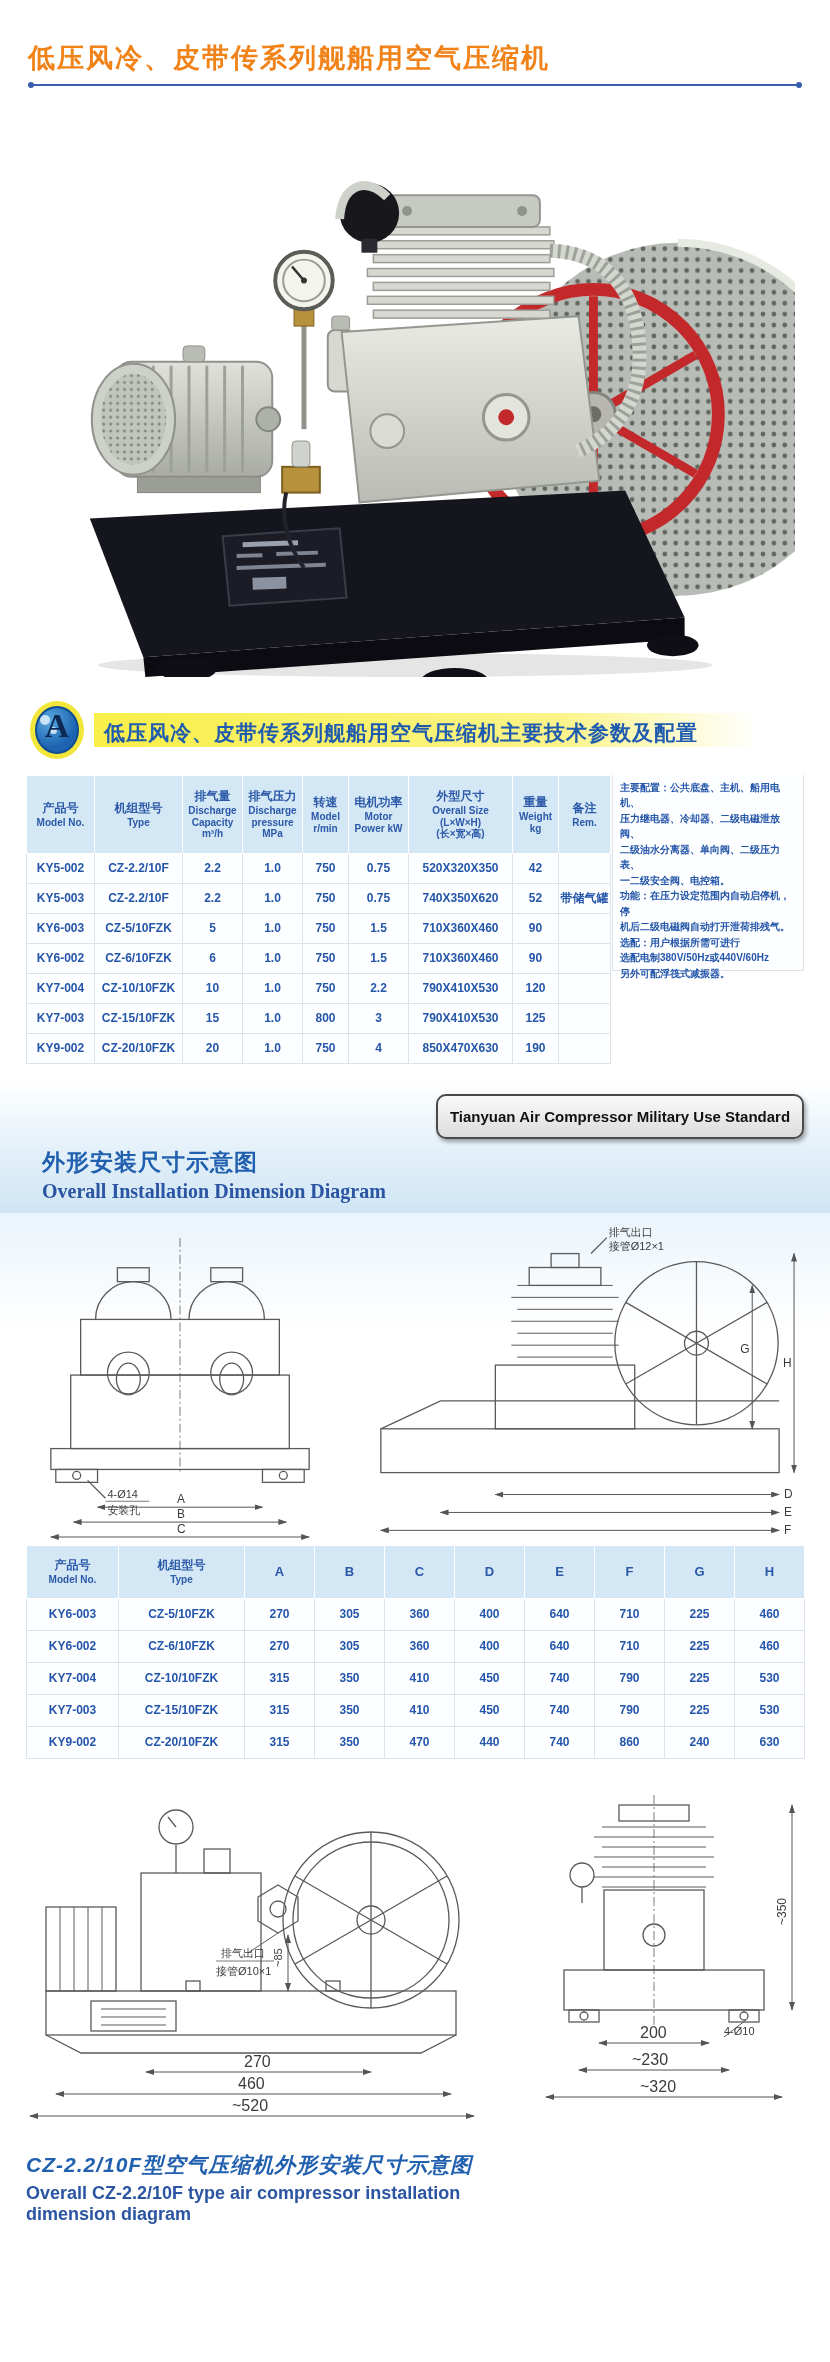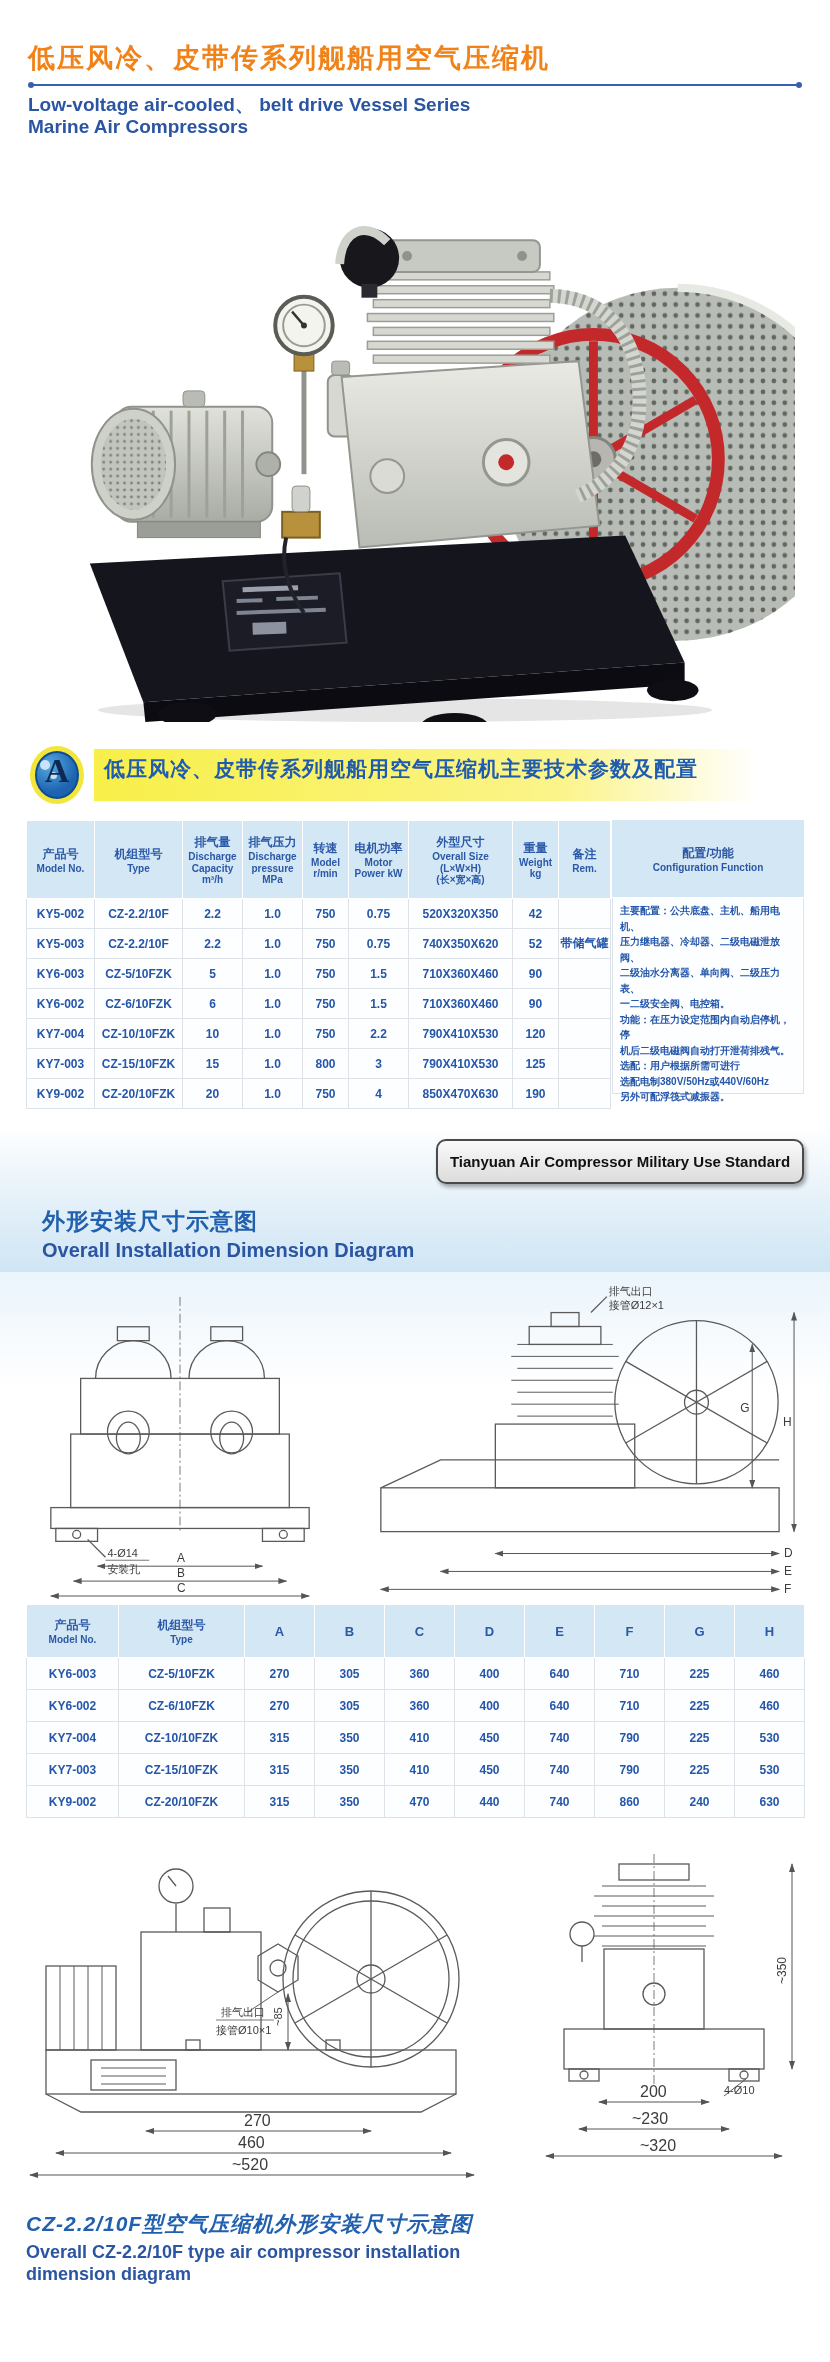--- a/index.html
+++ b/index.html
@@ -18,21 +18,21 @@
   .photo-wrap{display:flex;justify-content:center;padding:8px 0 4px 0;}
 
   
   .secA{position:relative;margin:18px 0 0 0;padding:0 28px;}
   .secA-row{display:flex;align-items:center;}
   .badge{position:relative;width:58px;height:62px;flex:0 0 58px;margin-right:8px;}
   .badge .ring{position:absolute;left:2px;top:2px;width:54px;height:58px;border-radius:50%;background:#f3e63a;}
   .badge .disc{position:absolute;left:7px;top:7px;width:44px;height:48px;border-radius:50%;background:radial-gradient(circle at 32% 28%,#58a8e0,#1c63b0 65%);border:2px solid #0f4d92;box-sizing:border-box;}
   .badge .letter{position:absolute;left:0;top:8px;width:58px;text-align:center;color:#0d2a55;font-size:34px;font-weight:bold;font-family:"Liberation Serif",serif;}
   .badge .bubble{position:absolute;width:10px;height:10px;border-radius:50%;background:#dff0fb;opacity:.85;}
-  .secA-zh{display:inline-block;background:linear-gradient(90deg,#f8ef49 0%,#fbf489 70%,rgba(251,244,137,0) 100%);color:#1f5bae;font-size:21px;font-weight:bold;padding:6px 60px 18px 10px;letter-spacing:1px;}
+  .secA-zh{display:inline-block;background:linear-gradient(90deg,#f8ef49 0%,#fbf489 70%,rgba(251,244,137,0) 100%);color:#1f5bae;font-size:21px;font-weight:bold;padding:6px 60px 0 10px;letter-spacing:1px;}
   .secA-en{color:#2b55a2;font-size:14px;font-weight:bold;line-height:1.25;margin:6px 0 0 66px;}
 
   
   .tbl-zone{padding:14px 26px 0 26px;}
   .spec-flex{display:flex;width:778px;}
   table{border-collapse:collapse;table-layout:fixed;}
   .spec-left{width:584px;}
   .spec-left th,.dims-table th{background:#d3e7f4;color:#2b58a8;border:1px solid #ffffff;vertical-align:middle;padding:3px 1px;}
   .spec-left td,.dims-table td{color:#2456aa;text-align:center;font-size:12px;font-weight:bold;border:1px solid #dde3e8;height:27px;background:#fdfeff;}
   .th-zh{font-size:12px;font-weight:bold;}
@@ -41,21 +41,21 @@
   .cfg-head{background:#d3e7f4;height:78px;box-sizing:border-box;display:flex;flex-direction:column;justify-content:center;text-align:center;border-bottom:1px solid #fff;}
   .cfg-body{border:1px solid #dde3e8;border-top:none;background:#fdfeff;height:196px;box-sizing:border-box;padding:5px 7px;color:#2456aa;font-size:10px;font-weight:bold;line-height:1.55;white-space:pre-line;}
   .dims-title{padding:26px 26px 10px 26px;font-size:21px;font-weight:bold;color:#2160ae;}
   .dims-table{width:778px;}
   .dims-table th{height:46px;font-size:13px;}
   .dims-table td{height:29px;}
 
   
   .band{margin-top:16px;background:linear-gradient(180deg,rgba(255,255,255,0) 0%,#e3f0f9 55%,#cfe5f4 100%);padding:14px 26px 10px 42px;}
   .std-box{margin-left:auto;width:344px;background:linear-gradient(180deg,#fafafa,#dcdcdc);border:2px solid #4a4a4a;border-radius:10px;box-shadow:2px 3px 4px rgba(0,0,0,.35);padding:12px 10px;text-align:center;color:#111;font-size:15px;font-weight:bold;}
-  .inst-head{margin-top:22px;}
+  .inst-head{margin-top:8px;font-family:Liberation Serif, serif;}
   .inst-zh{font-size:23px;font-weight:bold;color:#2160ae;letter-spacing:1px;}
   .inst-en{font-size:20px;font-weight:bold;color:#2b55a2;margin-top:2px;}
 
   
   .diag-row{display:flex;justify-content:space-between;align-items:flex-end;padding:10px 26px 0 26px;background:linear-gradient(180deg,#eaf4fb 0%,rgba(255,255,255,0) 35%);}
   .diag-row2{display:flex;justify-content:space-between;align-items:flex-end;padding:26px 26px 0 26px;}
   svg text{font-family:"Liberation Sans",sans-serif;}
   .dimtxt{font-size:12px;fill:#3c3c3c;}
   .dimtxt-big{font-size:16px;fill:#3c3c3c;}
   .lbltxt{font-size:11px;fill:#3c3c3c;}
@@ -66,24 +66,20 @@
   .foot-en{color:#2b55a2;font-size:18px;font-weight:bold;line-height:1.2;margin-top:4px;}
 </style>
 </head>
 <body>
 
 <div class="page">
 
   <div class="hdr">
     <div class="hdr-title-zh">低压风冷、皮带传系列舰船用空气压缩机</div>
     <div class="hdr-rule"></div>
-    <div class="hdr-sub">
-      <div>Low-voltage air-cooled、 belt drive Vessel Series</div>
-      <div>Marine Air Compressors</div>
-    </div>
   </div>
 
   <div class="photo-wrap">
     <svg width="760" height="575" viewBox="0 0 760 580">
       <defs>
         <pattern id="holes" width="11" height="11" patternUnits="userSpaceOnUse">
           <circle cx="5" cy="5" r="2.4" fill="#63665f"></circle>
         </pattern>
         <pattern id="vent" width="7" height="7" patternUnits="userSpaceOnUse">
           <circle cx="3" cy="3" r="1.4" fill="#7c7f78"></circle>
@@ -355,24 +351,20 @@
               <td>750</td>
               <td>4</td>
               <td>850X470X630</td>
               <td>190</td>
               <td></td>
             </tr>
           </tbody>
       </table>
 
       <div class="spec-cfg">
-        <div class="cfg-head">
-          <div class="th-zh">配置/功能</div>
-          <div class="th-en">Configuration  Function</div>
-        </div>
         <div class="cfg-body">主要配置：公共底盘、主机、船用电机、
 压力继电器、冷却器、二级电磁泄放阀、
 二级油水分离器、单向阀、二级压力表、
 一二级安全阀、电控箱。
 功能：在压力设定范围内自动启停机，停
 机后二级电磁阀自动打开泄荷排残气。
 选配：用户根据所需可进行
 选配电制380V/50Hz或440V/60Hz
 另外可配浮筏式减振器。</div>
       </div>

